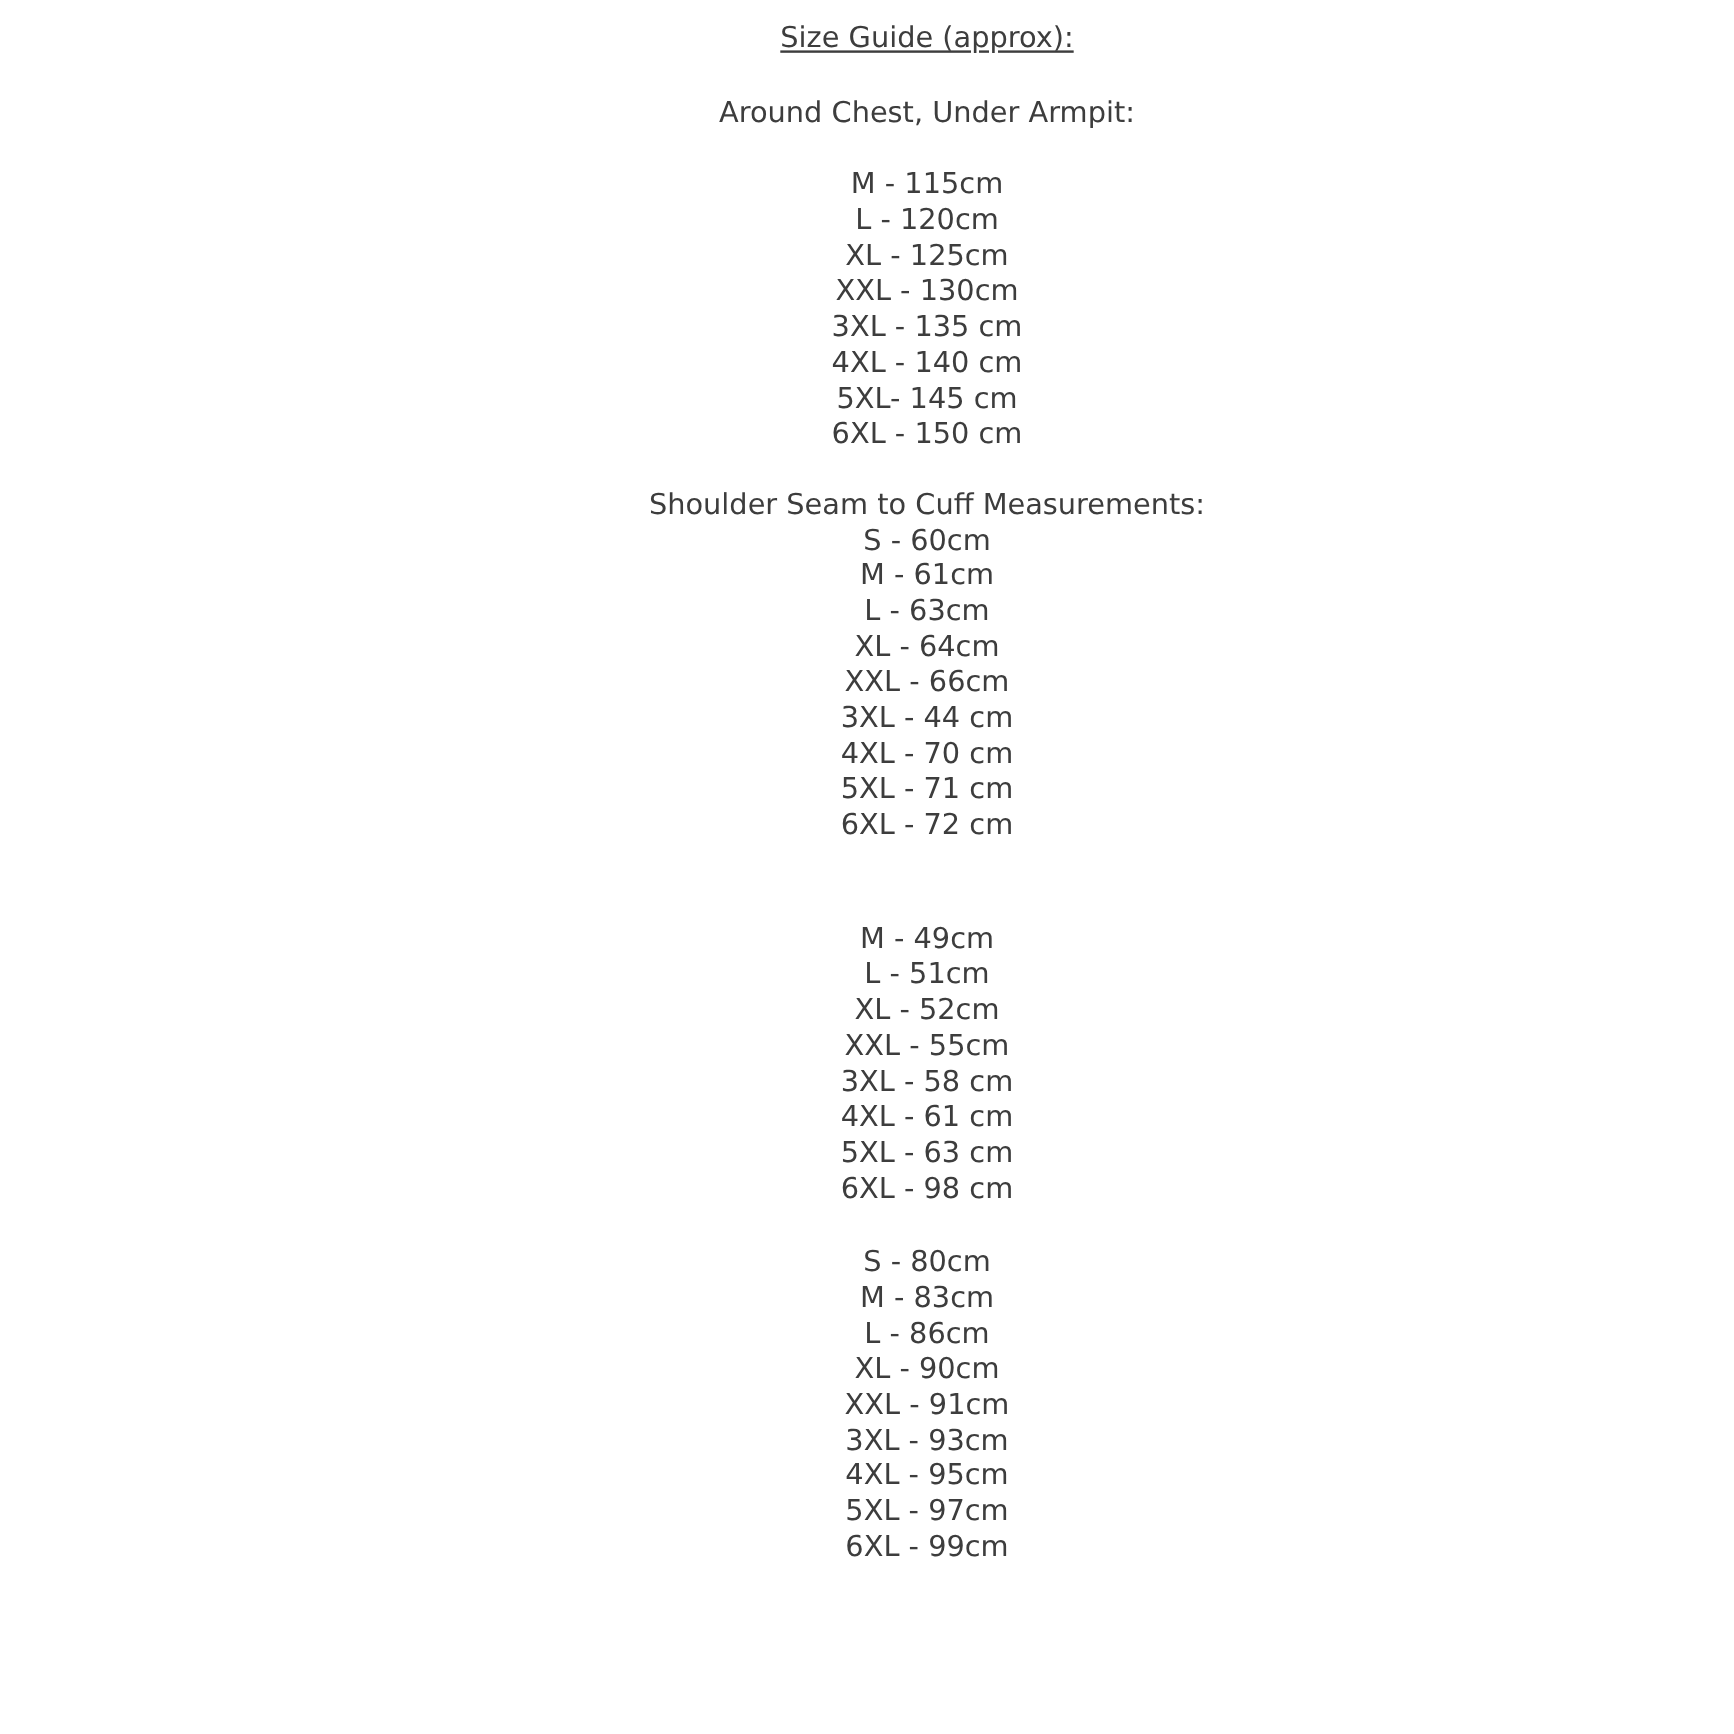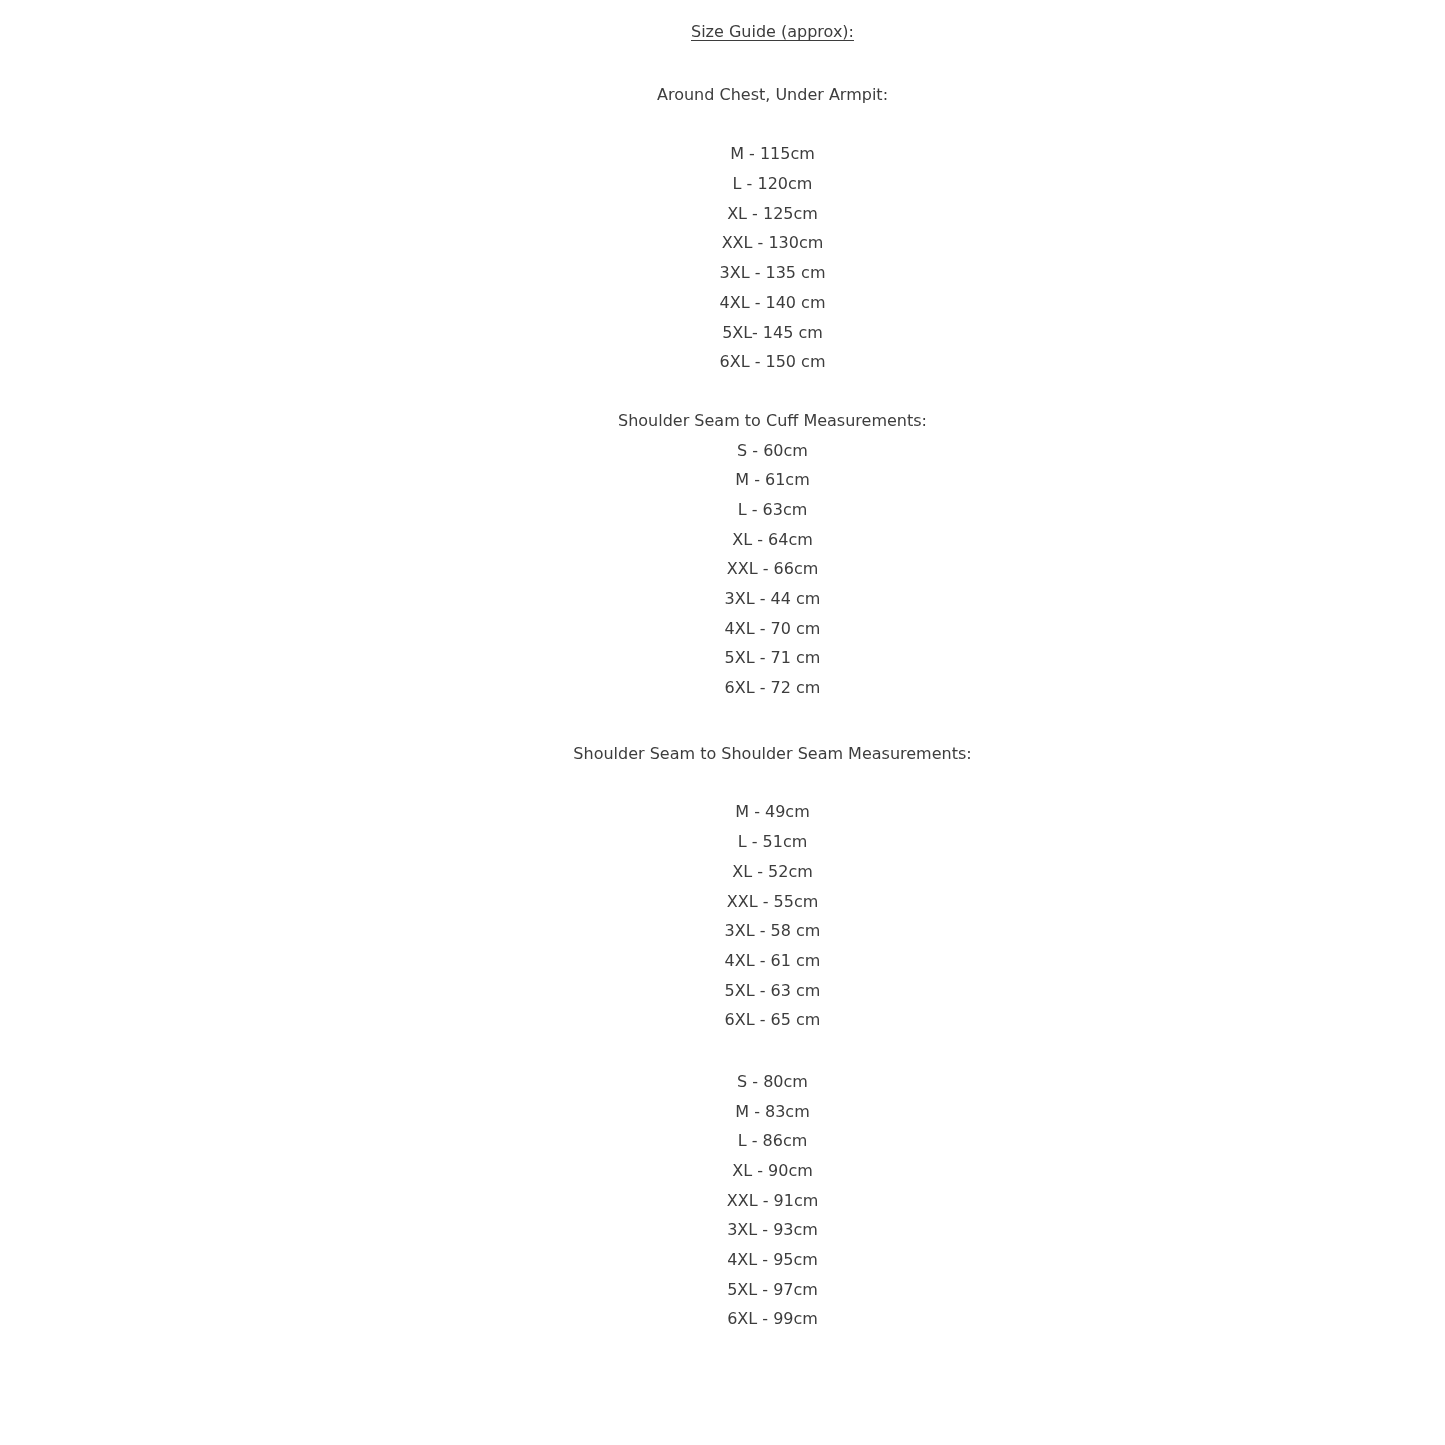--- a/index.html
+++ b/index.html
@@ -17,21 +17,21 @@
   .doc {
     box-sizing: border-box;
     width: 1345px;
     margin-left: 100px;     
     padding-top: 17px;
     text-align: center;
   }
   .line {
     height: 29.7px;
     line-height: 29.7px;
-    font-size: 16px;
+    font-size: 24px;
     white-space: pre;
   }
   .title-line .underlined {
     text-decoration: underline;
     text-underline-offset: 3px;
   }
   .spacer { width: 100%; }
   .sp-33 { height: 33px; }
   .sp-30 { height: 30px; }
   .sp-29 { height: 29px; }
@@ -66,30 +66,29 @@
   <div class="line">L - 63cm</div>
   <div class="line">XL - 64cm</div>
   <div class="line">XXL - 66cm</div>
   <div class="line">3XL - 44 cm</div>
   <div class="line">4XL - 70 cm</div>
   <div class="line">5XL - 71 cm</div>
   <div class="line">6XL - 72 cm</div>
 
   <div class="spacer sp-36"></div>
 
-  <div class="line heading">Shoulder Seam to Shoulder Seam Measurements:</div>
   <div class="spacer sp-29"></div>
   <div class="line">M - 49cm</div>
   <div class="line">L - 51cm</div>
   <div class="line">XL - 52cm</div>
   <div class="line">XXL - 55cm</div>
   <div class="line">3XL - 58 cm</div>
   <div class="line">4XL - 61 cm</div>
   <div class="line">5XL - 63 cm</div>
-  <div class="line">6XL - 65 cm</div>
+  <div class="line">6XL - 98 cm</div>
 
   <div class="spacer sp-32"></div>
 
   <div class="line">S - 80cm</div>
   <div class="line">M - 83cm</div>
   <div class="line">L - 86cm</div>
   <div class="line">XL - 90cm</div>
   <div class="line">XXL - 91cm</div>
   <div class="line">3XL - 93cm</div>
   <div class="line">4XL - 95cm</div>

